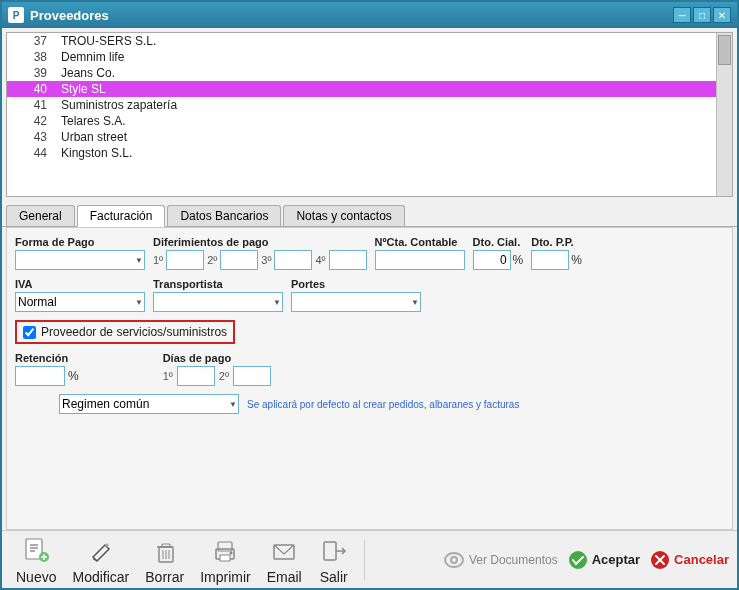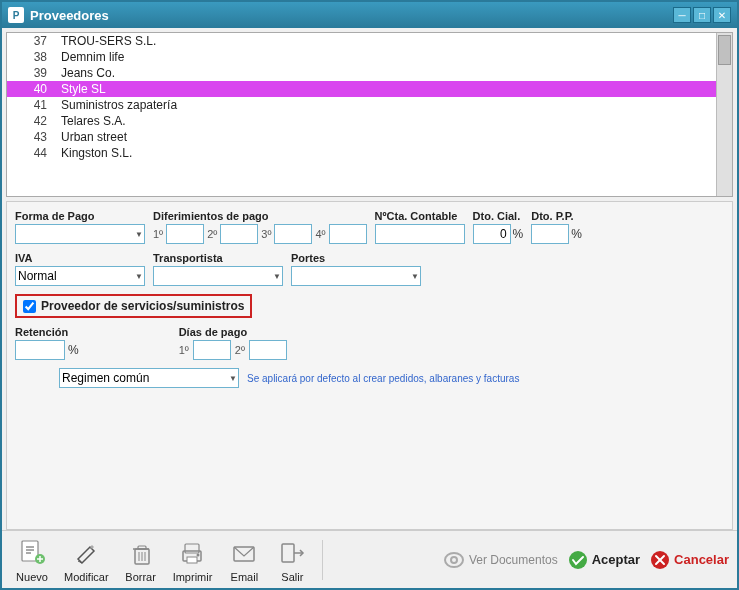--- a/index.html
+++ b/index.html
@@ -240,28 +240,28 @@
       width: fit-content;
     }
 
     .checkbox-row input[type=checkbox] {
       width: 13px;
       height: 13px;
     }
 
     .checkbox-row label {
       font-size: 12px;
-      font-weight: bold;
+      font-weight: normal;
       color: #222;
     }
 
     .retencion-row {
       display: flex;
       align-items: center;
-      gap: 20px;
+      gap: 4px;
       margin-bottom: 8px;
     }
 
     .retencion-group {
       display: flex;
       flex-direction: column;
       gap: 2px;
     }
 
     .retencion-input-row {
@@ -325,21 +325,21 @@
     .tool-icon {
       width: 32px;
       height: 32px;
       display: flex;
       align-items: center;
       justify-content: center;
       font-size: 20px;
     }
 
     .tool-label {
-      font-size: 11px;
+      font-size: 14px;
       color: #222;
     }
 
     .toolbar-right {
       margin-left: auto;
       display: flex;
       align-items: center;
       gap: 10px;
     }
 
@@ -428,20 +428,26 @@
             <td>44</td>
             <td>Kingston S.L.</td>
           </tr>
         </tbody>
     </table>
     <div class="scrollbar-area">
       <div class="scrollbar-thumb"></div>
     </div>
   </div>
 
+  <div class="tabs-container">
+    <div class="tab">General</div>
+    <div class="tab active">Facturación</div>
+    <div class="tab">Datos Bancarios</div>
+    <div class="tab">Notas y contactos</div>
+  </div>
 
   <div class="form-area">
 
     <div class="form-row">
       <div class="field-group">
         <span class="field-label">Forma de Pago</span>
         <div class="select-with-arrow">
           <select class="field-select" style="width:130px;">
             <option></option>
           </select>

